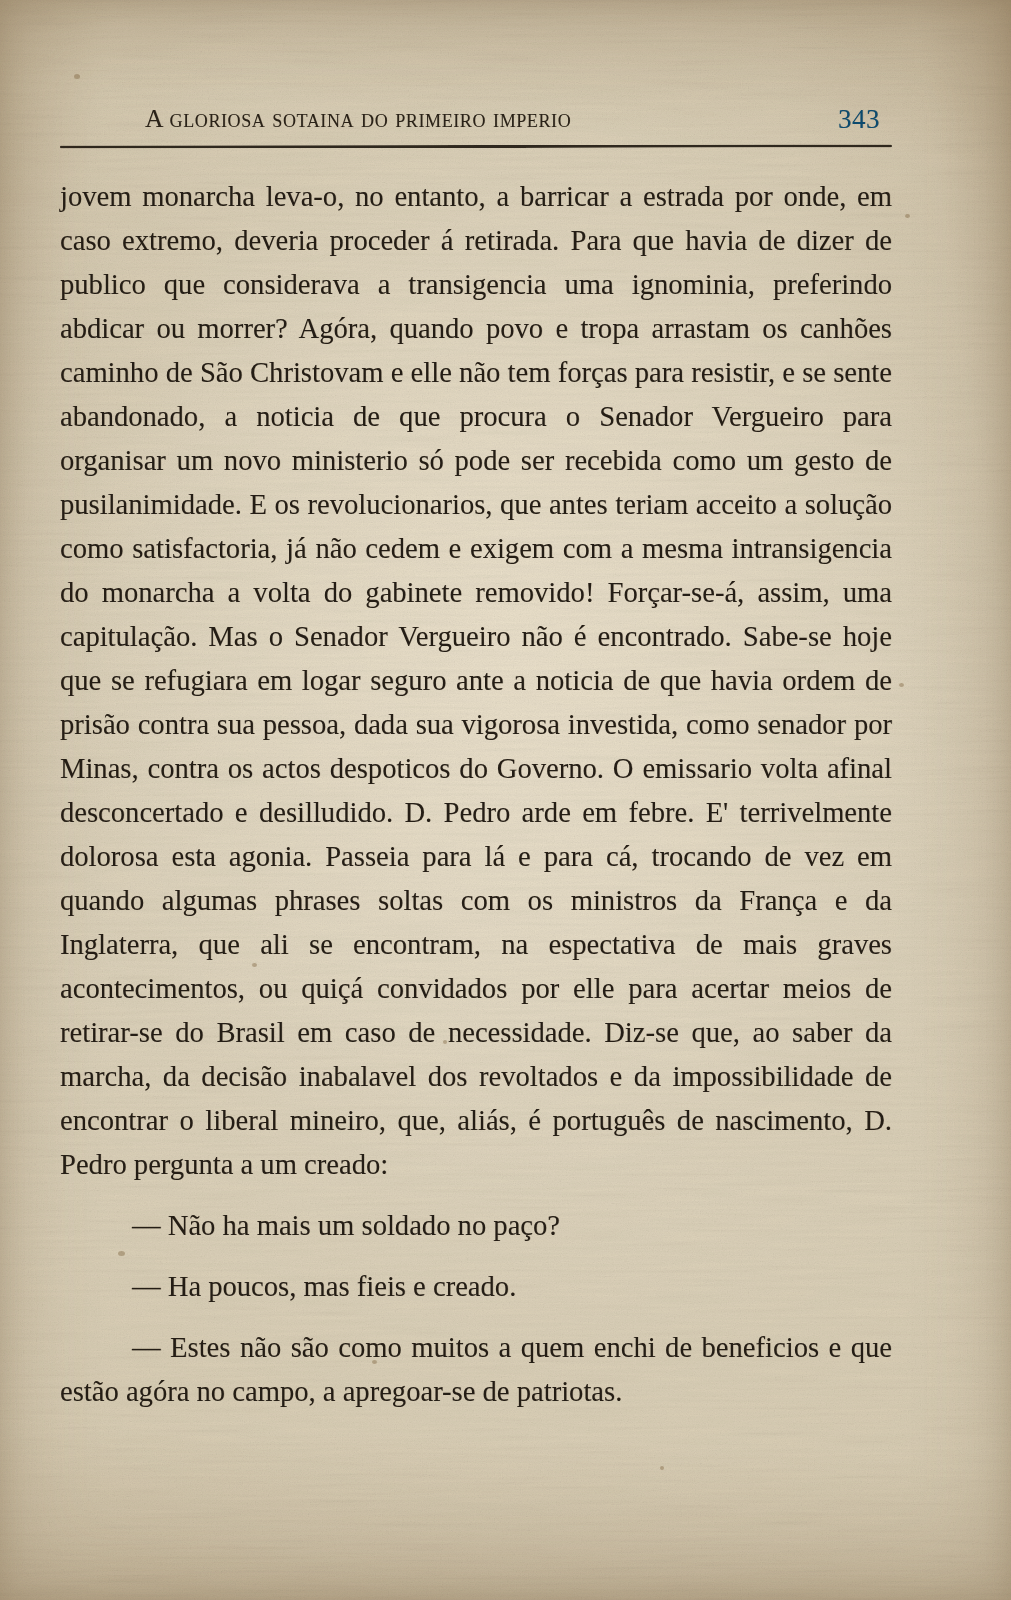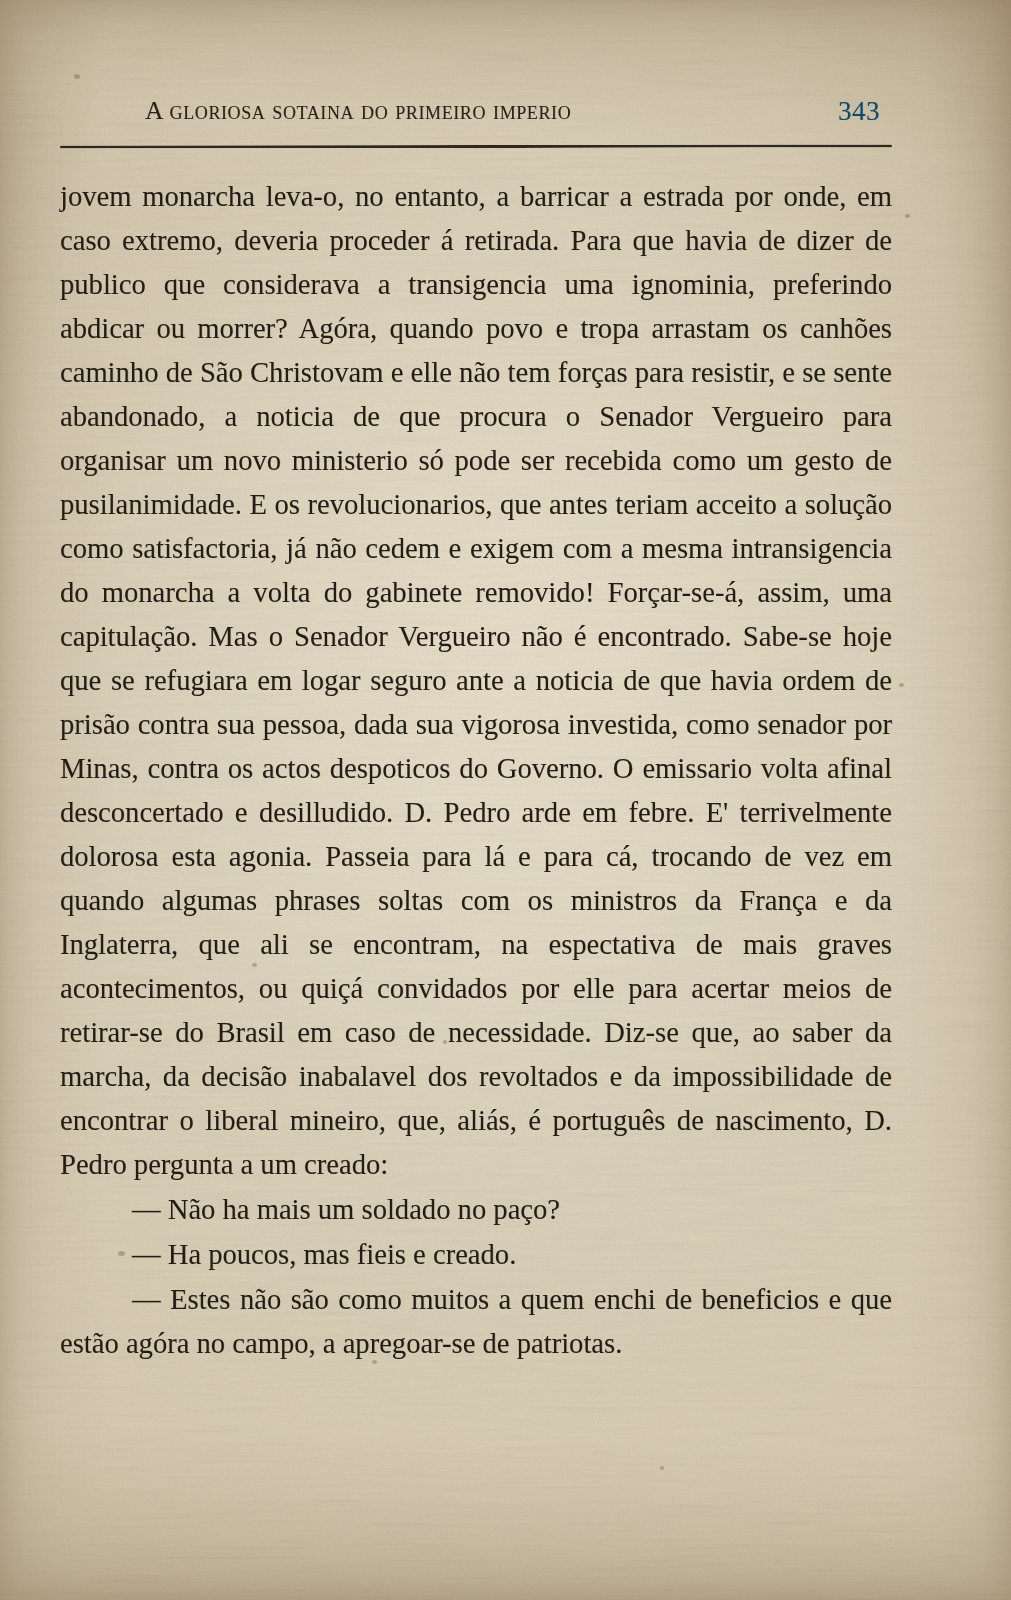--- a/index.html
+++ b/index.html
@@ -63,21 +63,21 @@
   .content {
     position: absolute;
     left: 60px;
     top: 96px;
     width: 832px;
   }
 
   
   .runhead {
     display: flex;
-    align-items: flex-start;
+    align-items: center;
     padding-left: 85px;
     padding-right: 12px;
     height: 46px;
   }
   .runhead-title {
     font-size: 25.5px;
     letter-spacing: 0.6px;
     font-variant: small-caps;
     text-transform: lowercase;
     white-space: nowrap;
@@ -110,21 +110,21 @@
     text-align-last: left;
     color: #241d15;
     -webkit-font-smoothing: antialiased;
   }
   .body p {
     margin: 0;
     text-indent: 0;
   }
   .body p.dialogue {
     text-indent: 72px;
-    margin-top: 1px;
+    margin-top: 17px;
   }
 
   
   .body, .runhead-title, .runhead-num {
     text-shadow: 0.4px 0.25px 0.45px rgba(60,45,28,0.26);
   }
 
   .speck {
     position: absolute;
     border-radius: 50%;

